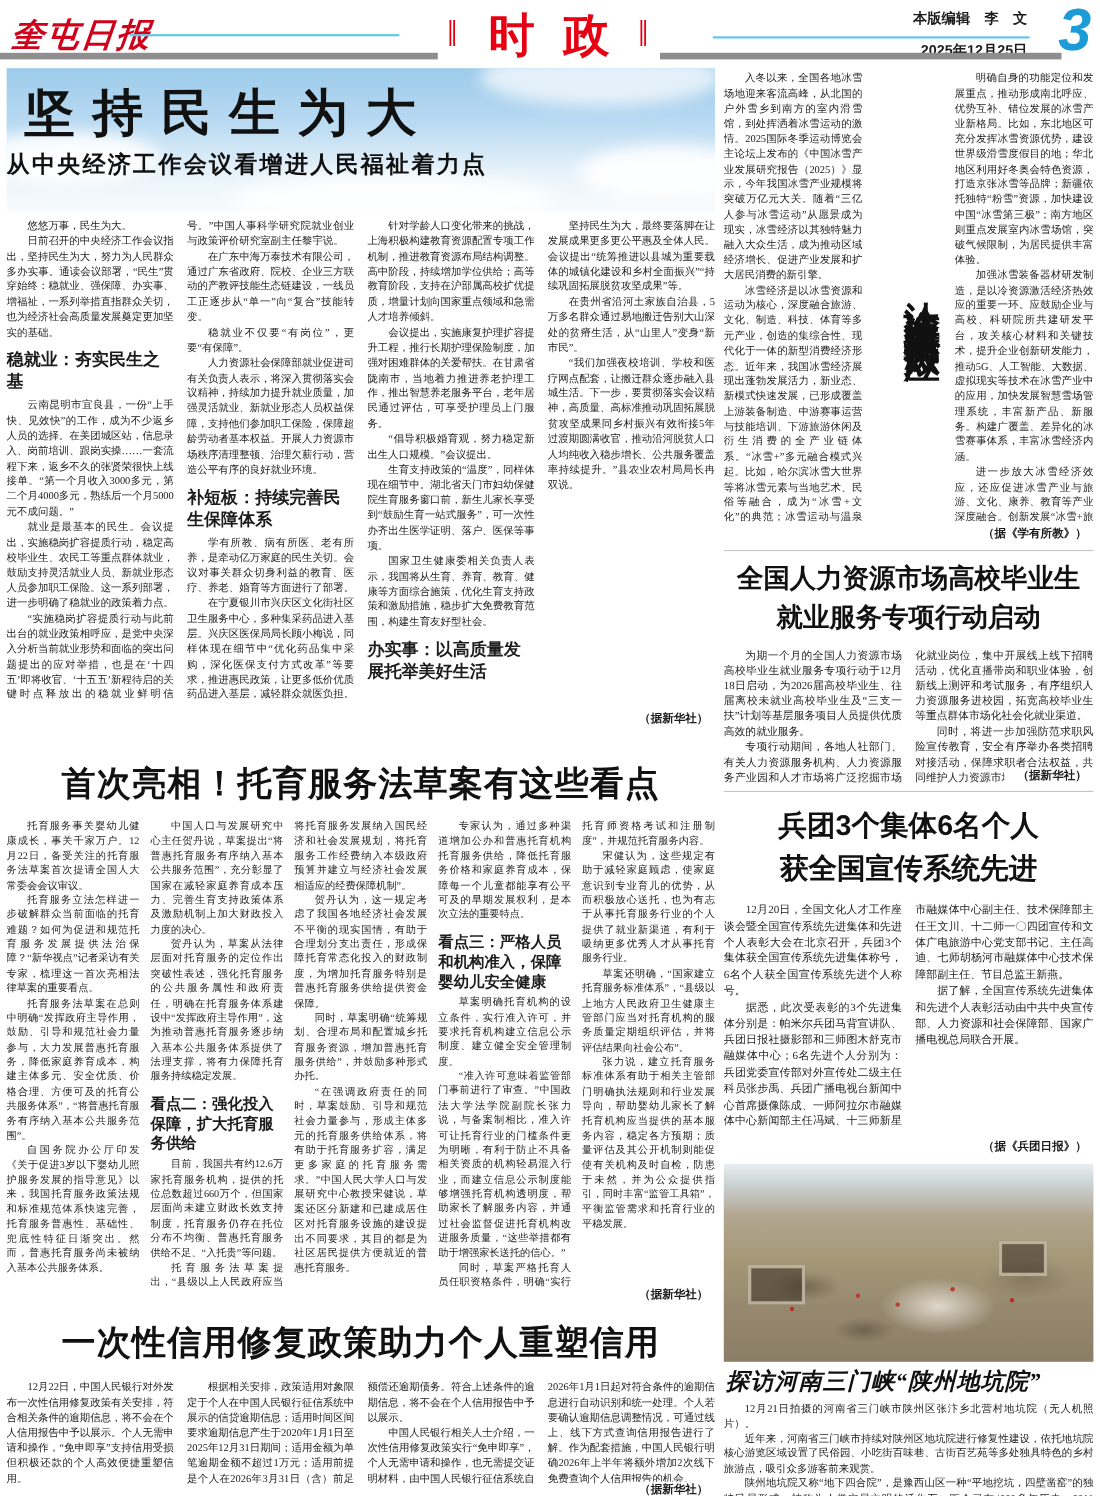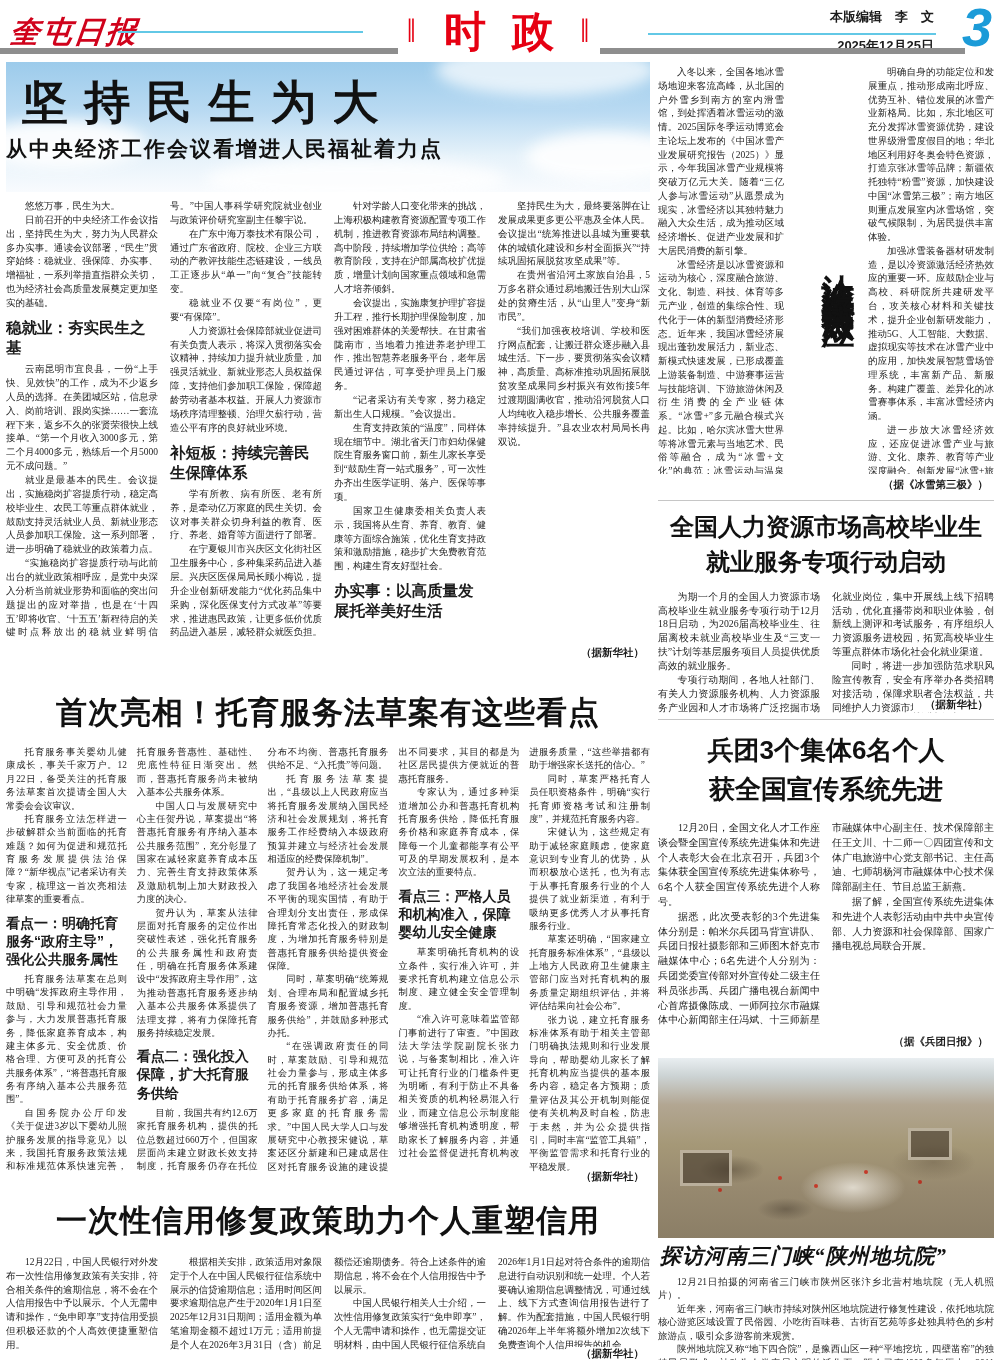--- a/index.html
+++ b/index.html
@@ -136,24 +136,24 @@
         <p class="para">日前召开的中央经济工作会议指出，坚持民生为大，努力为人民群众多办实事。通读会议部署，“民生”贯穿始终：稳就业、强保障、办实事、增福祉，一系列举措直指群众关切，也为经济社会高质量发展奠定更加坚实的基础。</p>
         <div class="subhead">稳就业：夯实民生之基</div>
         <p class="para">云南昆明市宜良县，一份“上手快、见效快”的工作，成为不少返乡人员的选择。在美团城区站，信息录入、岗前培训、跟岗实操……一套流程下来，返乡不久的张贤荣很快上线接单。“第一个月收入3000多元，第二个月4000多元，熟练后一个月5000元不成问题。”</p>
         <p class="para">就业是最基本的民生。会议提出，实施稳岗扩容提质行动，稳定高校毕业生、农民工等重点群体就业，鼓励支持灵活就业人员、新就业形态人员参加职工保险。这一系列部署，进一步明确了稳就业的政策着力点。</p>
         <p class="para">“实施稳岗扩容提质行动与此前出台的就业政策相呼应，是党中央深入分析当前就业形势和面临的突出问题提出的应对举措，也是在‘十四五’即将收官、‘十五五’新程待启的关键时点释放出的稳就业鲜明信号。”中国人事科学研究院就业创业与政策评价研究室副主任黎宇说。</p>
         <p class="para">在广东中海万泰技术有限公司，通过广东省政府、院校、企业三方联动的产教评技能生态链建设，一线员工正逐步从“单一”向“复合”技能转变。</p>
         <p class="para">稳就业不仅要“有岗位”，更要“有保障”。</p>
         <p class="para">人力资源社会保障部就业促进司有关负责人表示，将深入贯彻落实会议精神，持续加力提升就业质量，加强灵活就业、新就业形态人员权益保障，支持他们参加职工保险，保障超龄劳动者基本权益。开展人力资源市场秩序清理整顿、治理欠薪行动，营造公平有序的良好就业环境。</p>
         <div class="subhead">补短板：持续完善民生保障体系</div>
         <p class="para">学有所教、病有所医、老有所养，是牵动亿万家庭的民生关切。会议对事关群众切身利益的教育、医疗、养老、婚育等方面进行了部署。</p>
-        <p class="para">在宁夏银川市兴庆区文化街社区卫生服务中心，多种集采药品进入基层。兴庆区医保局局长顾小梅说，提升企业创新研发能力“优化药品集中采购，深化医保支付方式改革”等要求，推进惠民政策，让更多低价优质药品进入基层，减轻群众就医负担。</p>
+        <p class="para">在宁夏银川市兴庆区文化街社区卫生服务中心，多种集采药品进入基层。兴庆区医保局局长顾小梅说，同样体现在细节中“优化药品集中采购，深化医保支付方式改革”等要求，推进惠民政策，让更多低价优质药品进入基层，减轻群众就医负担。</p>
         <p class="para">针对学龄人口变化带来的挑战，上海积极构建教育资源配置专项工作机制，推进教育资源布局结构调整。高中阶段，持续增加学位供给；高等教育阶段，支持在沪部属高校扩优提质，增量计划向国家重点领域和急需人才培养倾斜。</p>
         <p class="para">会议提出，实施康复护理扩容提升工程，推行长期护理保险制度，加强对困难群体的关爱帮扶。在甘肃省陇南市，当地着力推进养老护理工作，推出智慧养老服务平台，老年居民通过评估，可享受护理员上门服务。</p>
-        <p class="para">“记者采访有关专家，努力稳定新出生人口规模。”会议提出。</p>
+        <p class="para">“倡导积极婚育观，努力稳定新出生人口规模。”会议提出。</p>
         <p class="para">生育支持政策的“温度”，同样体现在细节中。湖北省天门市妇幼保健院生育服务窗口前，新生儿家长享受到“鼓励生育一站式服务”，可一次性办齐出生医学证明、落户、医保等事项。</p>
         <p class="para">国家卫生健康委相关负责人表示，我国将从生育、养育、教育、健康等方面综合施策，优化生育支持政策和激励措施，稳步扩大免费教育范围，构建生育友好型社会。</p>
         <div class="subhead">办实事：以高质量发展托举美好生活</div>
         <p class="para">坚持民生为大，最终要落脚在让发展成果更多更公平惠及全体人民。会议提出“统筹推进以县城为重要载体的城镇化建设和乡村全面振兴”“持续巩固拓展脱贫攻坚成果”等。</p>
         <p class="para">在贵州省沿河土家族自治县，5万多名群众通过易地搬迁告别大山深处的贫瘠生活，从“山里人”变身“新市民”。</p>
         <p class="para">“我们加强夜校培训、学校和医疗网点配套，让搬迁群众逐步融入县城生活。下一步，要贯彻落实会议精神，高质量、高标准推动巩固拓展脱贫攻坚成果同乡村振兴有效衔接5年过渡期圆满收官，推动沿河脱贫人口人均纯收入稳步增长、公共服务覆盖率持续提升。”县农业农村局局长冉双说。</p>
       </div>
     <div class="sig">（据新华社）</div>
   </div>
 
@@ -163,21 +163,21 @@
           <p class="para">入冬以来，全国各地冰雪场地迎来客流高峰，从北国的户外雪乡到南方的室内滑雪馆，到处挥洒着冰雪运动的激情。2025国际冬季运动博览会主论坛上发布的《中国冰雪产业发展研究报告（2025）》显示，今年我国冰雪产业规模将突破万亿元大关。随着“三亿人参与冰雪运动”从愿景成为现实，冰雪经济以其独特魅力融入大众生活，成为推动区域经济增长、促进产业发展和扩大居民消费的新引擎。</p>
           <p class="para">冰雪经济是以冰雪资源和运动为核心，深度融合旅游、文化、制造、科技、体育等多元产业，创造的集综合性、现代化于一体的新型消费经济形态。近年来，我国冰雪经济展现出蓬勃发展活力，新业态、新模式快速发展，已形成覆盖上游装备制造、中游赛事运营与技能培训、下游旅游休闲及衍生消费的全产业链体系。“冰雪+”多元融合模式兴起。比如，哈尔滨冰雪大世界等将冰雪元素与当地艺术、民俗等融合，成为“冰雪+文化”的典范；冰雪运动与温泉疗养、中医理疗相结合的“冰雪+康养”模式发展迅速。此外，科技创新为冰雪经济注入新动力，以5G、人工智能、虚拟现实为代表的新技术正在重塑冰雪产业形态，虚拟滑雪器、智能可穿戴设备等新产品为消费者带来全新体验。</p>
         </div>
       <div class="cold-title">让冷资源激活经济热效应</div>
       <div class="cold-col">
           <p class="para">明确自身的功能定位和发展重点，推动形成南北呼应、优势互补、错位发展的冰雪产业新格局。比如，东北地区可充分发挥冰雪资源优势，建设世界级滑雪度假目的地；华北地区利用好冬奥会特色资源，打造京张冰雪等品牌；新疆依托独特“粉雪”资源，加快建设中国“冰雪第三极”；南方地区则重点发展室内冰雪场馆，突破气候限制，为居民提供丰富体验。</p>
           <p class="para">加强冰雪装备器材研发制造，是以冷资源激活经济热效应的重要一环。应鼓励企业与高校、科研院所共建研发平台，攻关核心材料和关键技术，提升企业创新研发能力，推动5G、人工智能、大数据、虚拟现实等技术在冰雪产业中的应用，加快发展智慧雪场管理系统，丰富新产品、新服务。构建广覆盖、差异化的冰雪赛事体系，丰富冰雪经济内涵。</p>
           <p class="para">进一步放大冰雪经济效应，还应促进冰雪产业与旅游、文化、康养、教育等产业深度融合。创新发展“冰雪+旅游”，打造一批冰雪旅游精品线路和度假区；精心培育“冰雪+文化”，开发冰雪文创产品，打造独具特色的冰雪文化IP；探索发展“冰雪+康养”，在冰雪度假区布局康养设施和业态，服务更多消费群体；发展“冰雪+培训”，带动服务升级，形成新的增长点。</p>
         </div>
     </div>
-    <div class="sig">（据《冰雪第三极》）</div>
+    <div class="sig">（据《学有所教》）</div>
   </div>
 
   <div class="hrule r1"></div>
 
   <div class="art-hr">
     <div class="rc-title">
       <div>全国人力资源市场高校毕业生</div>
       <div>就业服务专项行动启动</div>
     </div>
     <div class="flow">
@@ -216,21 +216,20 @@
         <p class="para">陕州地坑院又称“地下四合院”，是豫西山区一种“平地挖坑，四壁凿窑”的独特民居形式，被称为人类穴居文明的活化石，距今已有4000多年历史。2011年，“地坑院营造技艺”入选第三批国家级非物质文化遗产名录。</p>
       </div>
 
   </div>
 
   <div class="art-tuoyu">
     <div class="tuoyu-title">首次亮相！托育服务法草案有这些看点</div>
     <div class="flow">
         <p class="para">托育服务事关婴幼儿健康成长，事关千家万户。12月22日，备受关注的托育服务法草案首次提请全国人大常委会会议审议。</p>
         <p class="para">托育服务立法怎样进一步破解群众当前面临的托育难题？如何为促进和规范托育服务发展提供法治保障？“新华视点”记者采访有关专家，梳理这一首次亮相法律草案的重要看点。</p>
-        <div class="subhead">看点一：明确托育服务“政府主导”，强化公共服务属性</div>
         <p class="para">托育服务法草案在总则中明确“发挥政府主导作用，鼓励、引导和规范社会力量参与，大力发展普惠托育服务，降低家庭养育成本，构建主体多元、安全优质、价格合理、方便可及的托育公共服务体系”，“将普惠托育服务有序纳入基本公共服务范围”。</p>
         <p class="para">自国务院办公厅印发《关于促进3岁以下婴幼儿照护服务发展的指导意见》以来，我国托育服务政策法规和标准规范体系快速完善，托育服务普惠性、基础性、兜底性特征日渐突出。然而，普惠托育服务尚未被纳入基本公共服务体系。</p>
         <p class="para">中国人口与发展研究中心主任贺丹说，草案提出“将普惠托育服务有序纳入基本公共服务范围”，充分彰显了国家在减轻家庭养育成本压力、完善生育支持政策体系及激励机制上加大财政投入力度的决心。</p>
         <p class="para">贺丹认为，草案从法律层面对托育服务的定位作出突破性表述，强化托育服务的公共服务属性和政府责任，明确在托育服务体系建设中“发挥政府主导作用”，这为推动普惠托育服务逐步纳入基本公共服务体系提供了法理支撑，将有力保障托育服务持续稳定发展。</p>
         <div class="subhead">看点二：强化投入保障，扩大托育服务供给</div>
         <p class="para">目前，我国共有约12.6万家托育服务机构，提供的托位总数超过660万个，但国家层面尚未建立财政长效支持制度，托育服务仍存在托位分布不均衡、普惠托育服务供给不足、“入托贵”等问题。</p>
         <p class="para">托育服务法草案提出，“县级以上人民政府应当将托育服务发展纳入国民经济和社会发展规划，将托育服务工作经费纳入本级政府预算并建立与经济社会发展相适应的经费保障机制”。</p>
         <p class="para">贺丹认为，这一规定考虑了我国各地经济社会发展不平衡的现实国情，有助于合理划分支出责任，形成保障托育常态化投入的财政制度，为增加托育服务特别是普惠托育服务供给提供资金保障。</p>
         <p class="para">同时，草案明确“统筹规划、合理布局和配置城乡托育服务资源，增加普惠托育服务供给”，并鼓励多种形式办托。</p>
         <p class="para">“在强调政府责任的同时，草案鼓励、引导和规范社会力量参与，形成主体多元的托育服务供给体系，将有助于托育服务扩容，满足更多家庭的托育服务需求。”中国人民大学人口与发展研究中心教授宋健说，草案还区分新建和已建成居住区对托育服务设施的建设提出不同要求，其目的都是为社区居民提供方便就近的普惠托育服务。</p>

